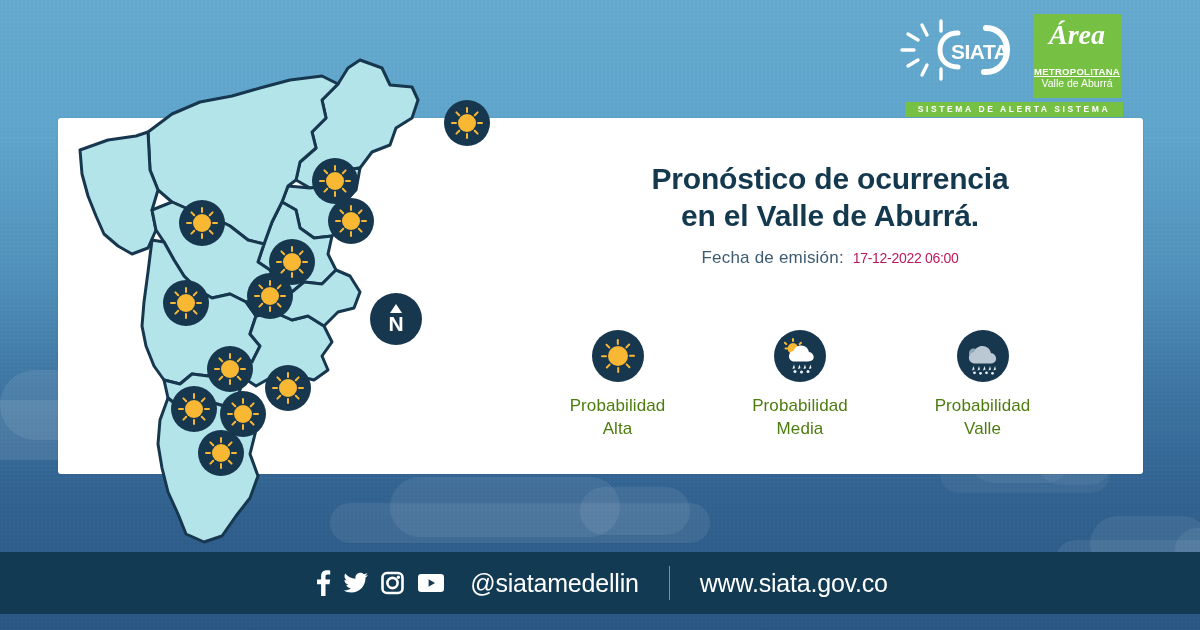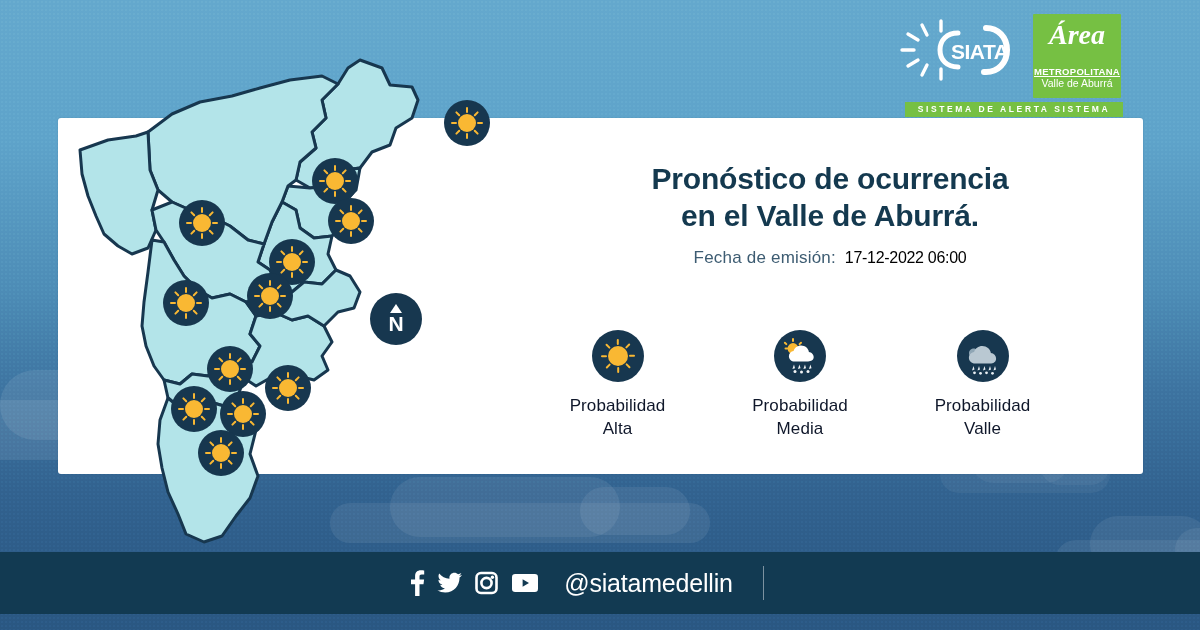--- a/index.html
+++ b/index.html
@@ -93,35 +93,35 @@
     font-size:30px;font-weight:bold;line-height:37px;letter-spacing:-.2px;
   }
   .title .hl{
     background:#14394f;color:#ffffff;padding:1px 6px 3px;border-radius:2px;
   }
   .issue{
     margin-top:14px;text-align:center;color:#3d5c72;
     font-size:17px;letter-spacing:.2px;
   }
   .issue .lbl{font-weight:normal;}
-  .issue .val{color:#000000;font-size:16px;letter-spacing:-.3px;margin-left:4px;margin-top:19px;}
+  .issue .val{color:#be185d;font-size:14px;letter-spacing:-.3px;margin-left:4px;margin-top:19px;}
 
   
   .legend{
     position:absolute;left:500px;top:330px;width:600px;
     display:flex;justify-content:space-between;padding:0 30px;
     box-sizing:border-box;
   }
   .leg-item{width:175px;text-align:center;}
   .leg-icon{
     width:52px;height:52px;border-radius:50%;background:#17374f;
     margin:0 auto 12px;position:relative;
   }
   .leg-label{
-    color:#0f172a;font-size:17px;line-height:23px;letter-spacing:.1px;
+    color:#4d7c0f;font-size:17px;line-height:23px;letter-spacing:.1px;
   }
 
   
   .li-sun .core{
     position:absolute;left:50%;top:50%;width:20px;height:20px;margin:-10px 0 0 -10px;
     border-radius:50%;background:#f9b833;
   }
   .li-sun .ray{
     position:absolute;left:50%;top:50%;width:2.4px;height:6px;
     background:#f9b833;border-radius:1px;transform-origin:1.2px 17px;
@@ -546,16 +546,17 @@
           <circle cx="12.5" cy="14" r="5.1" fill="none" stroke="#ffffff" stroke-width="2.6"></circle>
           <circle cx="18.4" cy="8.2" r="1.7" fill="#ffffff"></circle>
         </svg>
         <svg width="30" height="28" viewBox="0 0 30 28">
           <rect x="2" y="5" width="26" height="18" rx="3.2" fill="#ffffff"></rect>
           <path d="M12.6 10.2l6.4 3.8-6.4 3.8z" fill="#123a52"></path>
         </svg>
       </div>
       <div class="handle">@siatamedellin</div>
       <div class="sep"></div>
+      <div class="site">www.siata.gov.co</div>
     </div>
   </div>
 
 </div>
 
 </body></html>

